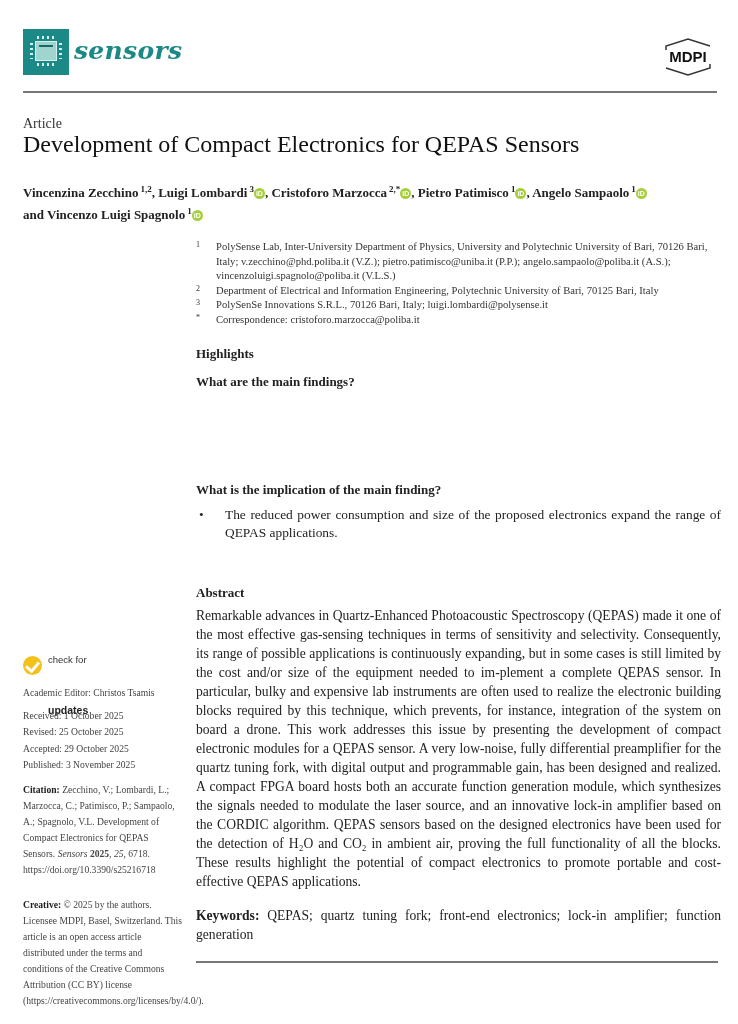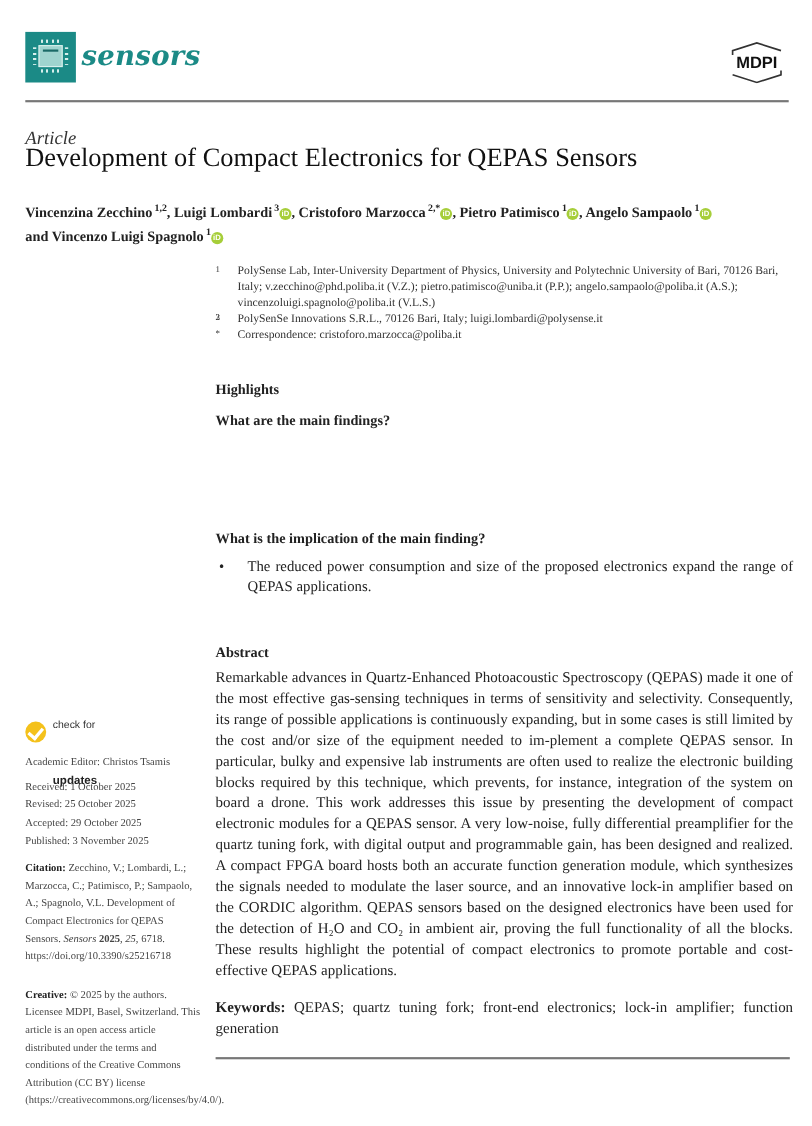--- a/index.html
+++ b/index.html
@@ -16,21 +16,21 @@
   .pins-top { top: 7px; } .pins-bot { top: 34px; }
   .pins-left, .pins-right { position: absolute; top: 14px; width: 3px; height: 16px;
     background: repeating-linear-gradient(180deg, #d7efec 0 2px, transparent 2px 5px); }
   .pins-left { left: 7px; } .pins-right { left: 36px; }
   .journal-name { left: 74px; top: 36px; font-size: 25px; font-style: italic; font-weight: bold;
     color: #1b8a86; letter-spacing: 0.3px; font-family: "DejaVu Serif", serif; }
   .mdpi { left: 660px; top: 38px; width: 56px; height: 38px; }
   .header-rule { left: 23px; top: 91px; width: 694px; height: 2px; background: #777; }
 
   
-  .article-type { left: 23px; top: 116px; font-size: 17px; font-style: italic; color: #333; }
+  .article-type { left: 23px; top: 116px; font-size: 14px; color: #333; }
   .title { left: 23px; top: 131px; font-size: 24px; color: #111; white-space: nowrap; }
   .authors { left: 23px; top: 180px; width: 700px; font-size: 13px; font-weight: bold; line-height: 19px; color: #222; }
   .authors sup { font-size: 9px; font-weight: bold; vertical-align: 5px; margin-left: 2px; }
   .orcid { display: inline-block; width: 11px; height: 11px; border-radius: 50%; background: #a6ce39;
     color: #fff; font-size: 7px; line-height: 11px; text-align: center; vertical-align: 1px;
     font-family: "Liberation Sans", sans-serif; font-weight: bold; }
 
   
   .affils { left: 196px; top: 240px; width: 530px; font-size: 10.6px; line-height: 14.6px; color: #333; }
   .affil { position: relative; padding-left: 20px; }
@@ -81,20 +81,21 @@
 <div class="abs title">Development of Compact Electronics for QEPAS Sensors</div>
 <div class="abs authors" id="authors"><span>Vincenzina Zecchino</span><sup>1,2</sup><span style="white-space: pre;">, </span><span>Luigi Lombardi</span><sup>3</sup><span class="orcid">iD</span><span style="white-space: pre;">, </span><span>Cristoforo Marzocca</span><sup>2,*</sup><span class="orcid">iD</span><span style="white-space: pre;">, </span><span>Pietro Patimisco</span><sup>1</sup><span class="orcid">iD</span><span style="white-space: pre;">, </span><span>Angelo Sampaolo</span><sup>1</sup><span class="orcid">iD</span><br><span>and Vincenzo Luigi Spagnolo</span><sup>1</sup><span class="orcid">iD</span></div>
 
 <div class="abs affils">
   <div class="affil">
     <span class="affil-mark">1</span>
     <span>PolySense Lab, Inter-University Department of Physics, University and Polytechnic University of Bari, 70126 Bari, Italy; v.zecchino@phd.poliba.it (V.Z.); pietro.patimisco@uniba.it (P.P.); angelo.sampaolo@poliba.it (A.S.); vincenzoluigi.spagnolo@poliba.it (V.L.S.)</span>
   </div>
   <div class="affil">
     <span class="affil-mark">2</span>
+    <span>Department of Electrical and Information Engineering, Polytechnic University of Bari, 70125 Bari, Italy</span>
   </div>
   <div class="affil">
     <span class="affil-mark">3</span>
     <span>PolySenSe Innovations S.R.L., 70126 Bari, Italy; luigi.lombardi@polysense.it</span>
   </div>
   <div class="affil">
     <span class="affil-mark">*</span>
     <span>Correspondence: cristoforo.marzocca@poliba.it</span>
   </div>
 </div>

